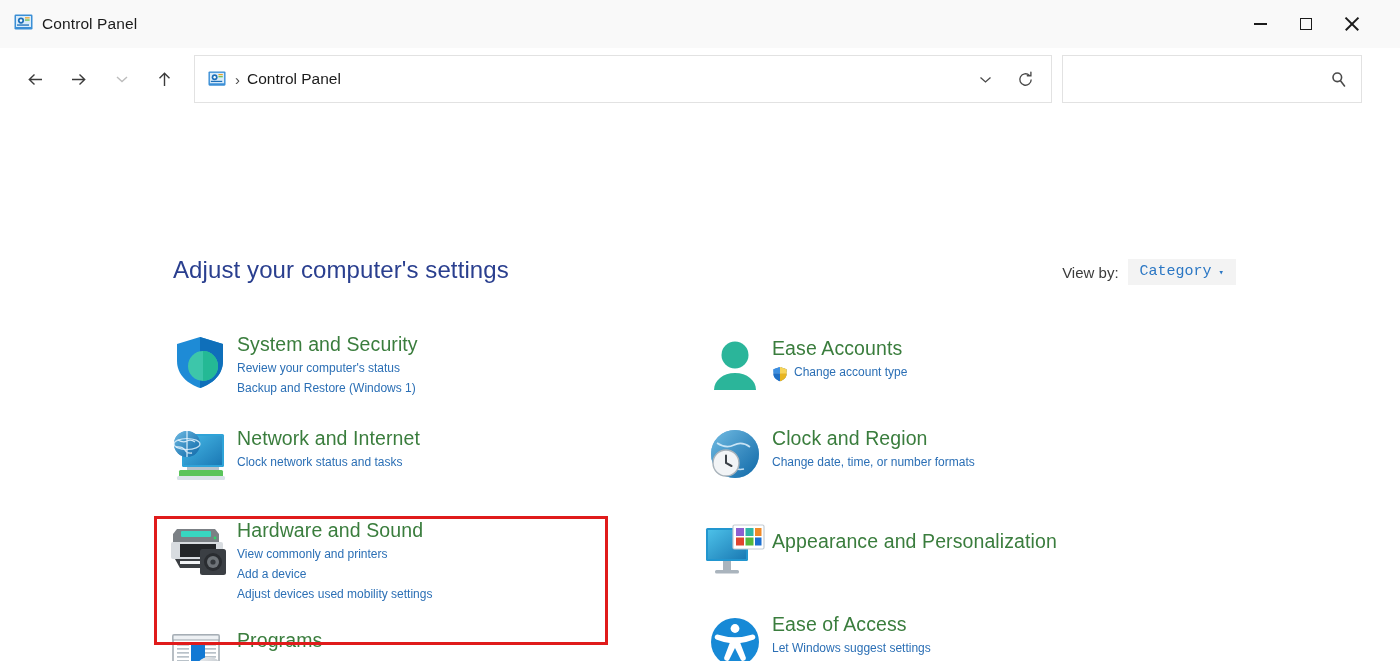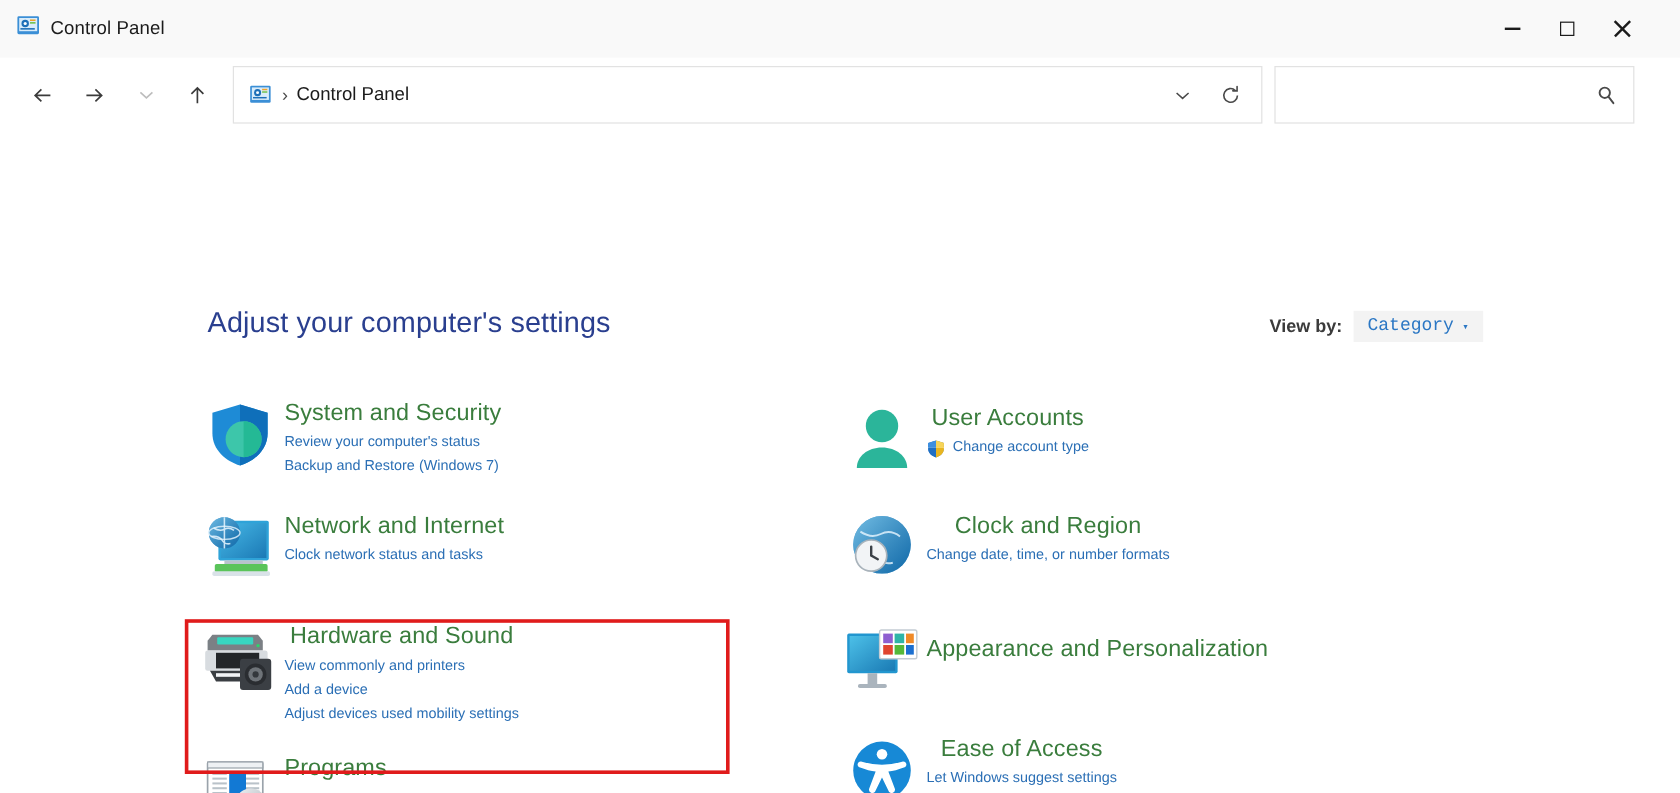--- a/index.html
+++ b/index.html
@@ -144,21 +144,21 @@
     font-size: 24px;
     color: #2a3f8f;
     letter-spacing: 0.1px;
   }
   .viewby {
     position: absolute;
     right: 164px; top: 149px;
     display: flex; align-items: center;
     font-size: 15px;
   }
-  .viewby-label { color: #3b3b3b; margin-right: 9px; font-weight: bold; }
+  .viewby-label { color: #3b3b3b; margin-right: 9px; }
   .viewby-value {
     background: #f3f3f3;
     padding: 4px 12px 5px 12px;
     color: #2b77c4;
     display: flex; align-items: center; gap: 7px; font-family: Liberation Mono, monospace;
   }
   .viewby-caret {
     font-size: 9px; color: #2b77c4; line-height: 1;
     position: relative; top: 2px;
   }
@@ -167,21 +167,20 @@
     position: absolute;
     width: 470px;
   }
   .cat-col.left  { left: 163px;  top: 215px; }
   .cat-col.right { left: 698px; top: 219px; }
 
   .category {
     display: flex;
     align-items: flex-start;
     margin-bottom: 0;
-    text-align: center;
   }
   .cat-icon {
     width: 74px; min-width: 74px;
     height: 74px;
     display: flex;
     align-items: center;
     justify-content: center;
     position: relative;
   }
   .cat-body {
@@ -330,21 +329,21 @@
             <circle cx="34" cy="35" r="15" fill="#3fc9a8" opacity="0.95"></circle>
             <path d="M34 20 A15 15 0 0 1 34 50 Z" fill="#23b894" opacity="0.95"></path>
           </svg>
         </div>
         <div class="cat-body">
           <div class="cat-title">System and Security</div>
           <div class="cat-link">
             <span>Review your computer's status</span>
           </div>
           <div class="cat-link">
-            <span>Backup and Restore (Windows 7)</span>
+            <span>Backup and Restore (Windows 1)</span>
           </div>
         </div>
       </div>
 
       <div class="category" style="margin-top:20px;">
         <div class="cat-icon">
           <svg width="62" height="58" viewBox="0 0 62 58">
             <rect x="13" y="7" width="42" height="33" rx="1.5" fill="#2fa3d8"></rect>
             <rect x="15" y="9" width="38" height="29" fill="url(#netg)"></rect>
             <defs>
@@ -446,21 +445,21 @@
     <div class="cat-col right">
 
       <div class="category">
         <div class="cat-icon">
           <svg width="62" height="62" viewBox="0 0 62 62">
             <circle cx="31" cy="20" r="13.5" fill="#2bb59a"></circle>
             <path d="M31 38 C43 38 52 45.5 52 55 H10 C10 45.5 19 38 31 38 Z" fill="#2bb59a"></path>
           </svg>
         </div>
         <div class="cat-body">
-          <div class="cat-title">User Accounts</div>
+          <div class="cat-title">Ease Accounts</div>
           <div class="cat-link">
             <span class="uac-shield">
               <svg width="16" height="16" viewBox="0 0 16 16">
                 <path d="M8 1 L14.5 3.2 V8 C14.5 11.6 11.5 14 8 15.2 C4.5 14 1.5 11.6 1.5 8 V3.2 Z" fill="#1f6fc4"></path>
                 <path d="M8 1 L14.5 3.2 V8 C14.5 11.6 11.5 14 8 15.2 Z" fill="#f2c033"></path>
                 <path d="M8 1 L8 15.2 M1.5 7.2 H14.5" stroke="#ffffff" stroke-width="1.2"></path>
                 <path d="M1.5 3.2 L8 1 L14.5 3.2 V7.2 H1.5 Z" fill="#1f6fc4" opacity="0"></path>
                 <path d="M1.5 3.2 L8 1 V7.2 H1.5 Z" fill="#3d8fe0"></path>
                 <path d="M8 1 L14.5 3.2 V7.2 H8 Z" fill="#f7d458"></path>
                 <path d="M1.5 7.2 H8 V15.2 C4.5 14 1.5 11.6 1.5 8 Z" fill="#1f6fc4"></path>

